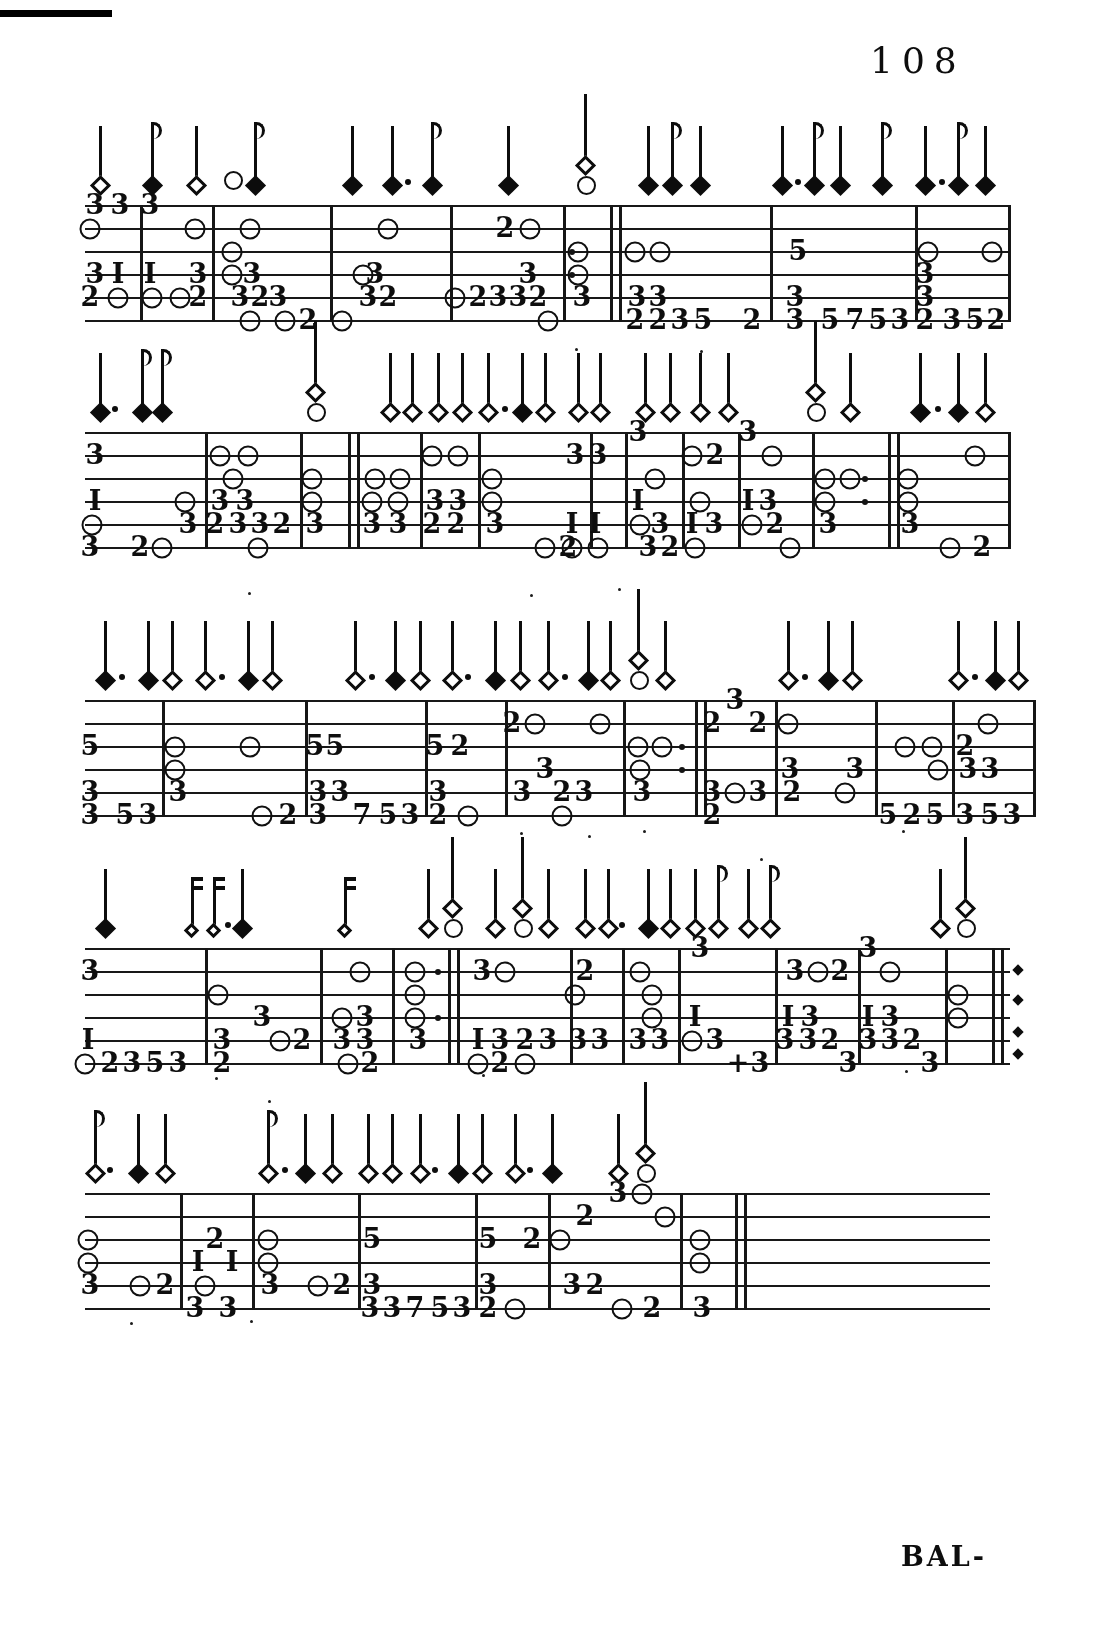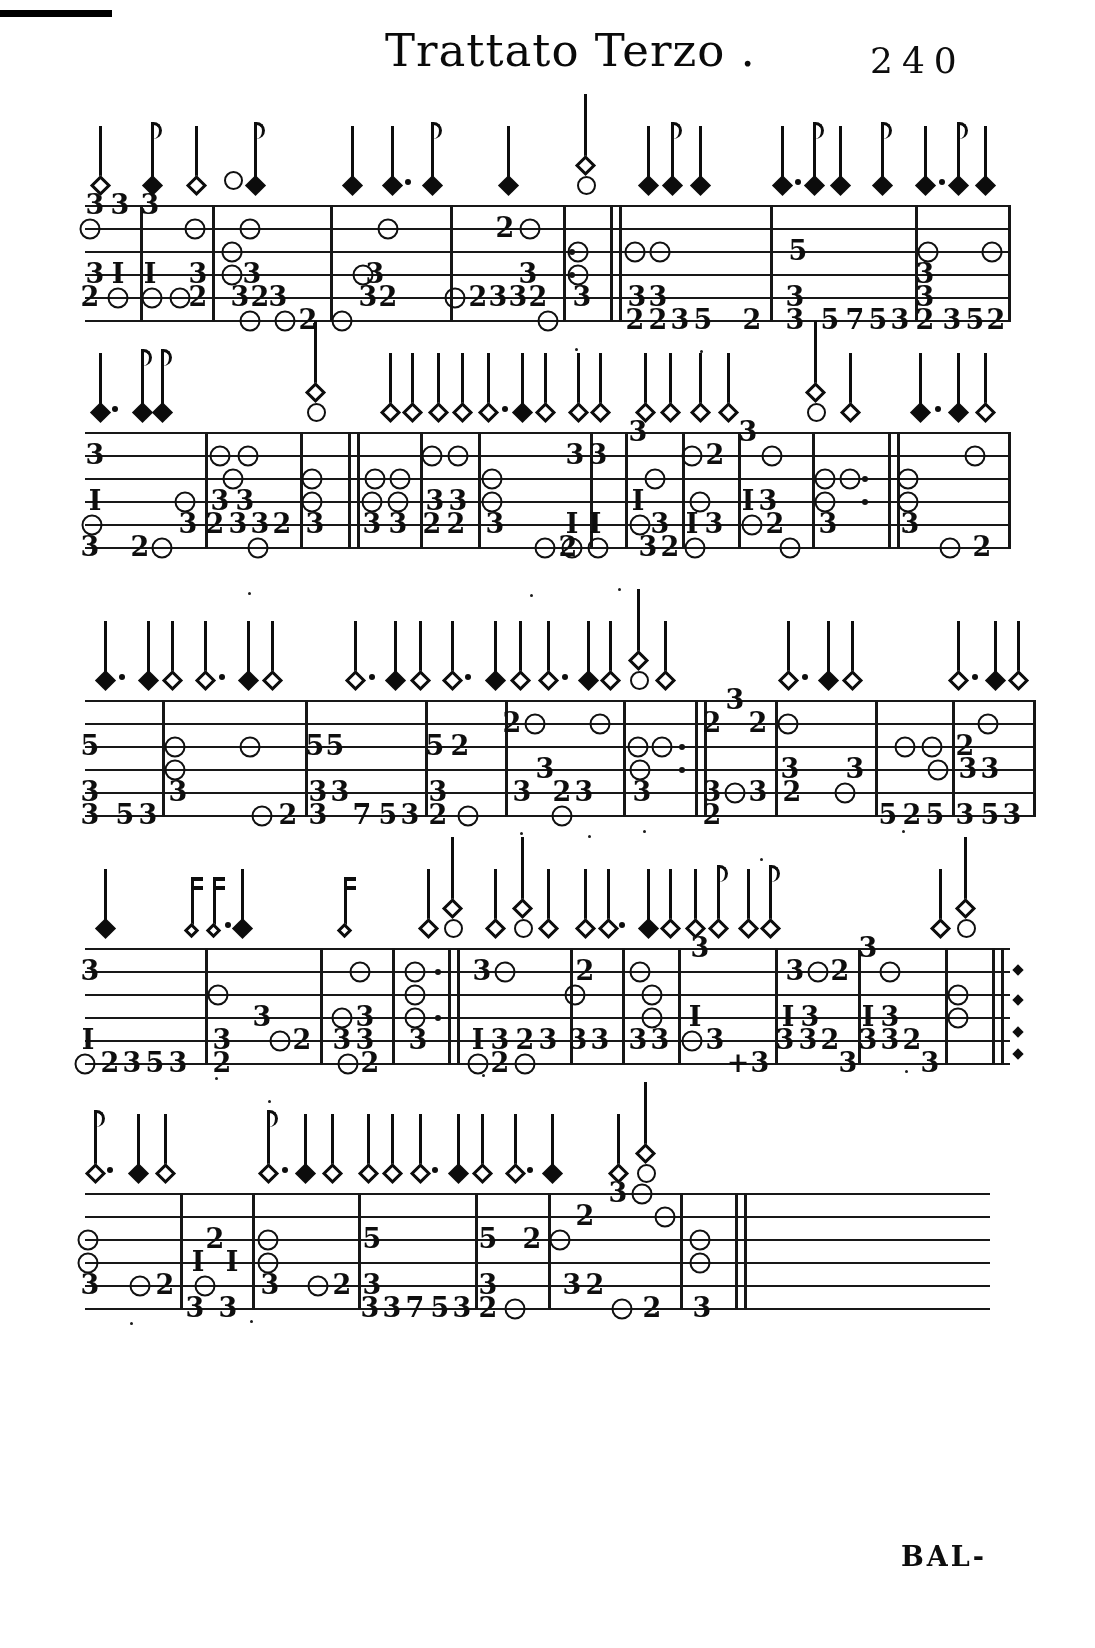--- a/index.html
+++ b/index.html
@@ -37,22 +37,21 @@
   .rsdot{position:absolute;width:6px;height:6px;border-radius:50%;background:#0d0d0d;}
   .rscirc{position:absolute;width:15px;height:15px;border:2.5px solid #0f0f0f;border-radius:50%;}
   .enddiamond{position:absolute;width:8px;height:8px;background:#0d0d0d;transform:rotate(45deg);}
   .speck{position:absolute;width:3px;height:3px;border-radius:50%;background:#1c1c1c;}
 </style>
 </head>
 <body>
 
 <div class="page">
   <div class="ink-bar"></div>
-  <div class="title">Trattato Terzo .</div>
-  <div class="pageno">240</div>
+  <div class="pageno">108</div>
   <div id="music-area">
       <div class="system" style="left: 85px; top: 205px; width: 925px; height: 117px;">
         <div class="staffline" style="top: 0px;"></div>
         <div class="staffline" style="top: 23px;"></div>
         <div class="staffline" style="top: 46px;"></div>
         <div class="staffline" style="top: 69px;"></div>
         <div class="staffline" style="top: 92px;"></div>
         <div class="staffline" style="top: 115px;"></div>
         <div class="barline" style="left: 55px; height: 117px;"></div>
         <div class="barline" style="left: 127px; height: 117px;"></div>

